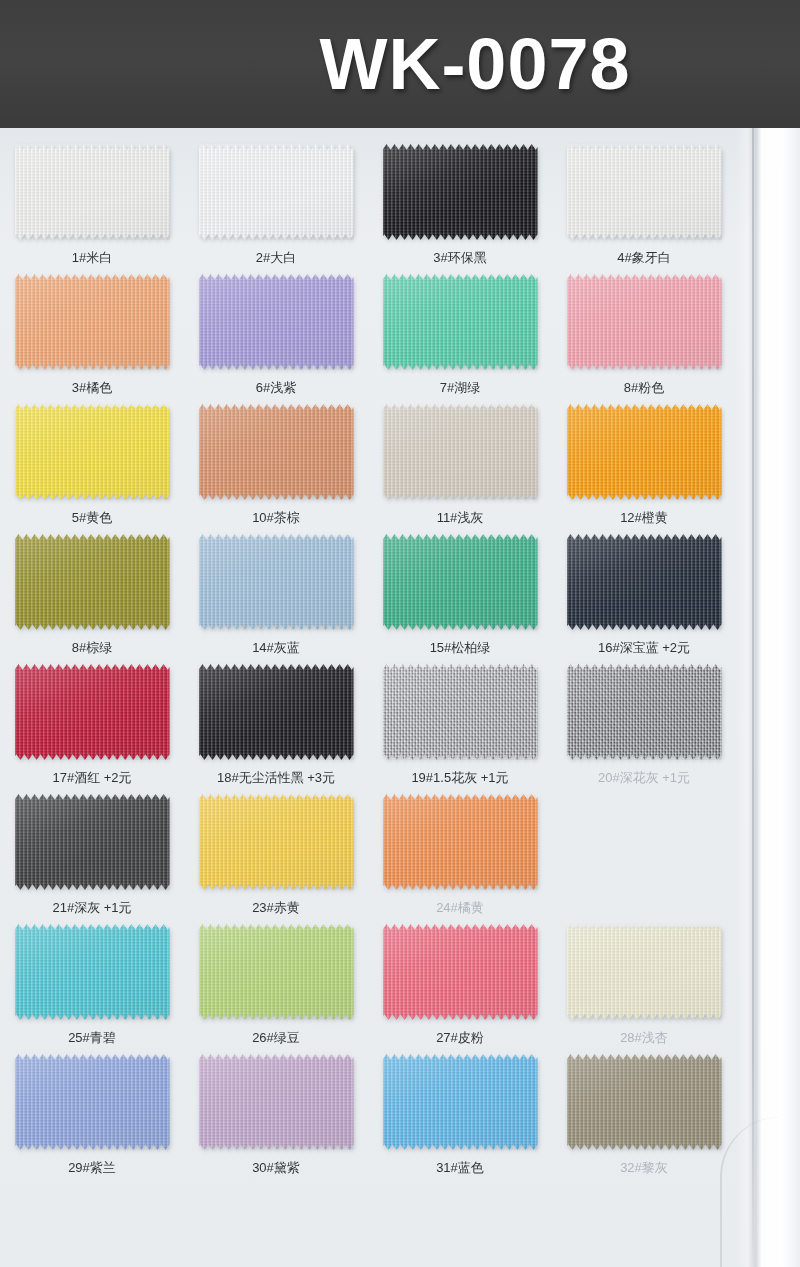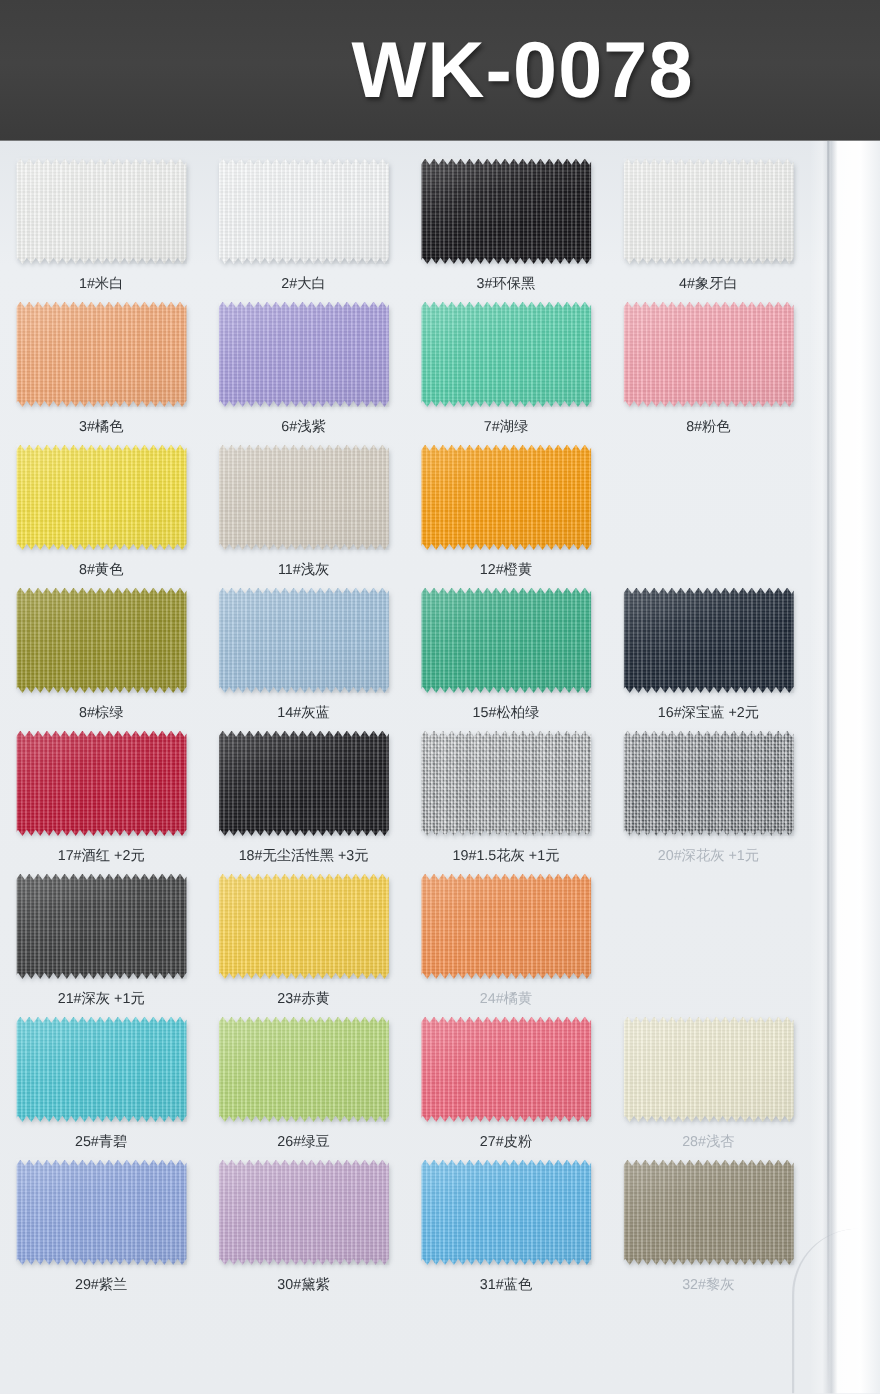--- a/index.html
+++ b/index.html
@@ -238,21 +238,30 @@
         </div>
       </div>
       <div class="row">
         <div class="cell">
           <div class="swatch-wrap">
             <div class="swatch">
               <div class="cloth" style="background-color:#f5e142;"></div>
               <div class="sheen"></div>
             </div>
           </div>
-          <div class="label">8#黄色</div>
+          <div class="label">5#黄色</div>
+        </div>
+        <div class="cell">
+          <div class="swatch-wrap">
+            <div class="swatch">
+              <div class="cloth" style="background-color:#d9926a;"></div>
+              <div class="sheen"></div>
+            </div>
+          </div>
+          <div class="label">10#茶棕</div>
         </div>
         <div class="cell">
           <div class="swatch-wrap">
             <div class="swatch">
               <div class="cloth" style="background-color:#d6cfc3;"></div>
               <div class="sheen"></div>
             </div>
           </div>
           <div class="label">11#浅灰</div>
         </div>

